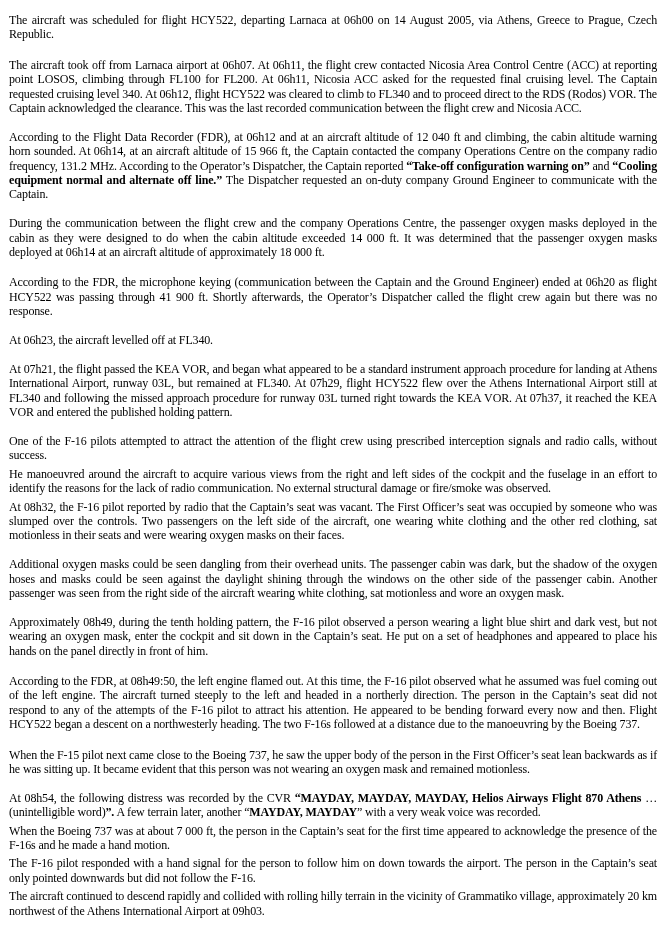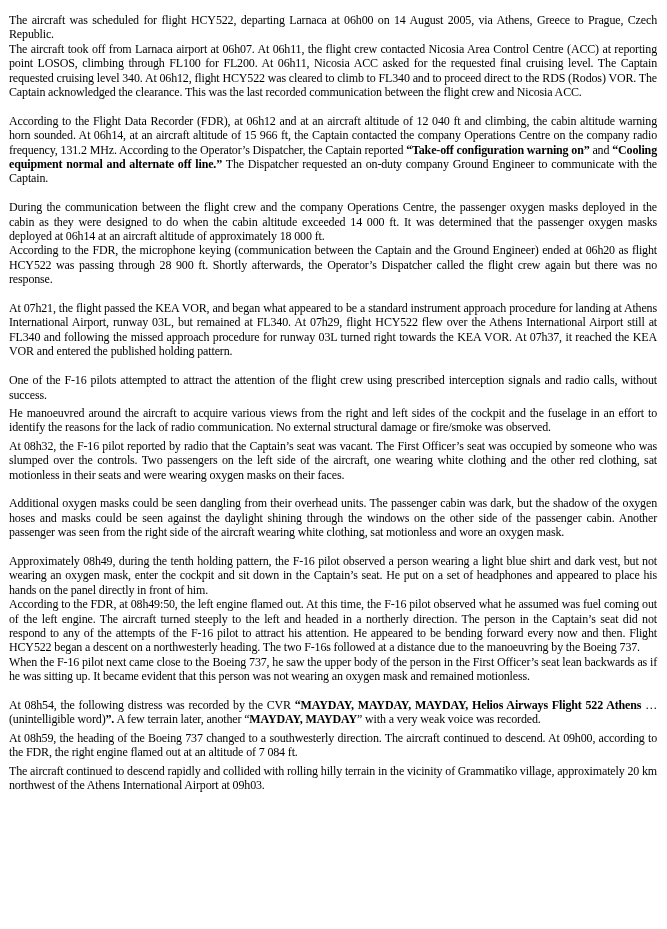--- a/index.html
+++ b/index.html
@@ -28,55 +28,59 @@
     .para-group {
       margin: 0 0 14.4px 0;
     }
     .para {
       margin: 0;
     }
     .para + .para {
       margin-top: 4px;
     }
     .para-group.tight .para + .para {
-      margin-top: 0;
+      margin-top: 16px;
     }
     .bi {
       font-weight: bold;
     }
   </style>
 </head>
 <body>
 
 <div class="page" id="doc">
     <div class="para-group tight">
       <p class="para"><span>The aircraft was scheduled for flight HCY522, departing Larnaca at 06h00 on 14 August 2005, via Athens, Greece to Prague, Czech Republic.</span></p>
       <p class="para"><span>The aircraft took off from Larnaca airport at 06h07. At 06h11, the flight crew contacted Nicosia Area Control Centre (ACC) at reporting point LOSOS, climbing through FL100 for FL200. At 06h11, Nicosia ACC asked for the requested final cruising level. The Captain requested cruising level 340. At 06h12, flight HCY522 was cleared to climb to FL340 and to proceed direct to the RDS (Rodos) VOR. The Captain acknowledged the clearance. This was the last recorded communication between the flight crew and Nicosia ACC.</span></p>
     </div>
     <div class="para-group tight">
       <p class="para"><span>According to the Flight Data Recorder (FDR), at 06h12 and at an aircraft altitude of 12 040 ft and climbing, the cabin altitude warning horn sounded. At 06h14, at an aircraft altitude of 15 966 ft, the Captain contacted the company Operations Centre on the company radio frequency, 131.2 MHz. According to the Operator’s Dispatcher, the Captain reported </span><span class="bi">“Take-off configuration warning on”</span><span> and </span><span class="bi">“Cooling equipment normal and alternate off line.”</span><span> The Dispatcher requested an on-duty company Ground Engineer to communicate with the Captain.</span></p>
     </div>
     <div class="para-group tight">
       <p class="para"><span>During the communication between the flight crew and the company Operations Centre, the passenger oxygen masks deployed in the cabin as they were designed to do when the cabin altitude exceeded 14 000 ft. It was determined that the passenger oxygen masks deployed at 06h14 at an aircraft altitude of approximately 18 000 ft.</span></p>
-      <p class="para"><span>According to the FDR, the microphone keying (communication between the Captain and the Ground Engineer) ended at 06h20 as flight HCY522 was passing through 28 900 ft. Shortly afterwards, the Operator’s Dispatcher called the flight crew again but there was no response.</span></p>
+      <p class="para"><span>According to the FDR, the microphone keying (communication between the Captain and the Ground Engineer) ended at 06h20 as flight HCY522 was passing through 41 900 ft. Shortly afterwards, the Operator’s Dispatcher called the flight crew again but there was no response.</span></p>
+    </div>
+    <div class="para-group tight">
+      <p class="para"><span>At 06h23, the aircraft levelled off at FL340.</span></p>
     </div>
     <div class="para-group tight">
       <p class="para"><span>At 07h21, the flight passed the KEA VOR, and began what appeared to be a standard instrument approach procedure for landing at Athens International Airport, runway 03L, but remained at FL340. At 07h29, flight HCY522 flew over the Athens International Airport still at FL340 and following the missed approach procedure for runway 03L turned right towards the KEA VOR. At 07h37, it reached the KEA VOR and entered the published holding pattern.</span></p>
     </div>
     <div class="para-group">
       <p class="para"><span>One of the F-16 pilots attempted to attract the attention of the flight crew using prescribed interception signals and radio calls, without success.</span></p>
       <p class="para"><span>He manoeuvred around the aircraft to acquire various views from the right and left sides of the cockpit and the fuselage in an effort to identify the reasons for the lack of radio communication. No external structural damage or fire/smoke was observed.</span></p>
       <p class="para"><span>At 08h32, the F-16 pilot reported by radio that the Captain’s seat was vacant. The First Officer’s seat was occupied by someone who was slumped over the controls. Two passengers on the left side of the aircraft, one wearing white clothing and the other red clothing, sat motionless in their seats and were wearing oxygen masks on their faces.</span></p>
     </div>
     <div class="para-group tight">
       <p class="para"><span>Additional oxygen masks could be seen dangling from their overhead units. The passenger cabin was dark, but the shadow of the oxygen hoses and masks could be seen against the daylight shining through the windows on the other side of the passenger cabin. Another passenger was seen from the right side of the aircraft wearing white clothing, sat motionless and wore an oxygen mask.</span></p>
     </div>
     <div class="para-group tight">
       <p class="para"><span>Approximately 08h49, during the tenth holding pattern, the F-16 pilot observed a person wearing a light blue shirt and dark vest, but not wearing an oxygen mask, enter the cockpit and sit down in the Captain’s seat. He put on a set of headphones and appeared to place his hands on the panel directly in front of him.</span></p>
       <p class="para"><span>According to the FDR, at 08h49:50, the left engine flamed out. At this time, the F-16 pilot observed what he assumed was fuel coming out of the left engine. The aircraft turned steeply to the left and headed in a northerly direction. The person in the Captain’s seat did not respond to any of the attempts of the F-16 pilot to attract his attention. He appeared to be bending forward every now and then. Flight HCY522 began a descent on a northwesterly heading. The two F-16s followed at a distance due to the manoeuvring by the Boeing 737.</span></p>
-      <p class="para"><span>When the F-16 pilot next came close to the Boeing 737, he saw the upper body of the person in the First Officer’s seat lean backwards as if he was sitting up. It became evident that this person was not wearing an oxygen mask and remained motionless.</span></p>
+      <p class="para"><span>When the F-15 pilot next came close to the Boeing 737, he saw the upper body of the person in the First Officer’s seat lean backwards as if he was sitting up. It became evident that this person was not wearing an oxygen mask and remained motionless.</span></p>
     </div>
     <div class="para-group">
-      <p class="para"><span>At 08h54, the following distress was recorded by the CVR </span><span class="bi">“MAYDAY, MAYDAY, MAYDAY, Helios Airways Flight 522 Athens</span><span> … (unintelligible word)</span><span class="bi">”.</span><span> A few terrain later, another “</span><span class="bi">MAYDAY, MAYDAY</span><span>” with a very weak voice was recorded.</span></p>
-      <p class="para"><span>At 08h59, the heading of the Boeing 737 changed to a southwesterly direction. The aircraft continued to descend. At 09h00, according to the FDR, the right engine flamed out at an altitude of 7 084 ft.</span></p>
+      <p class="para"><span>At 08h54, the following distress was recorded by the CVR </span><span class="bi">“MAYDAY, MAYDAY, MAYDAY, Helios Airways Flight 870 Athens</span><span> … (unintelligible word)</span><span class="bi">”.</span><span> A few terrain later, another “</span><span class="bi">MAYDAY, MAYDAY</span><span>” with a very weak voice was recorded.</span></p>
+      <p class="para"><span>When the Boeing 737 was at about 7 000 ft, the person in the Captain’s seat for the first time appeared to acknowledge the presence of the F-16s and he made a hand motion.</span></p>
+      <p class="para"><span>The F-16 pilot responded with a hand signal for the person to follow him on down towards the airport. The person in the Captain’s seat only pointed downwards but did not follow the F-16.</span></p>
       <p class="para"><span>The aircraft continued to descend rapidly and collided with rolling hilly terrain in the vicinity of Grammatiko village, approximately 20 km northwest of the Athens International Airport at 09h03.</span></p>
     </div>
   </div>
 
 </body></html>

